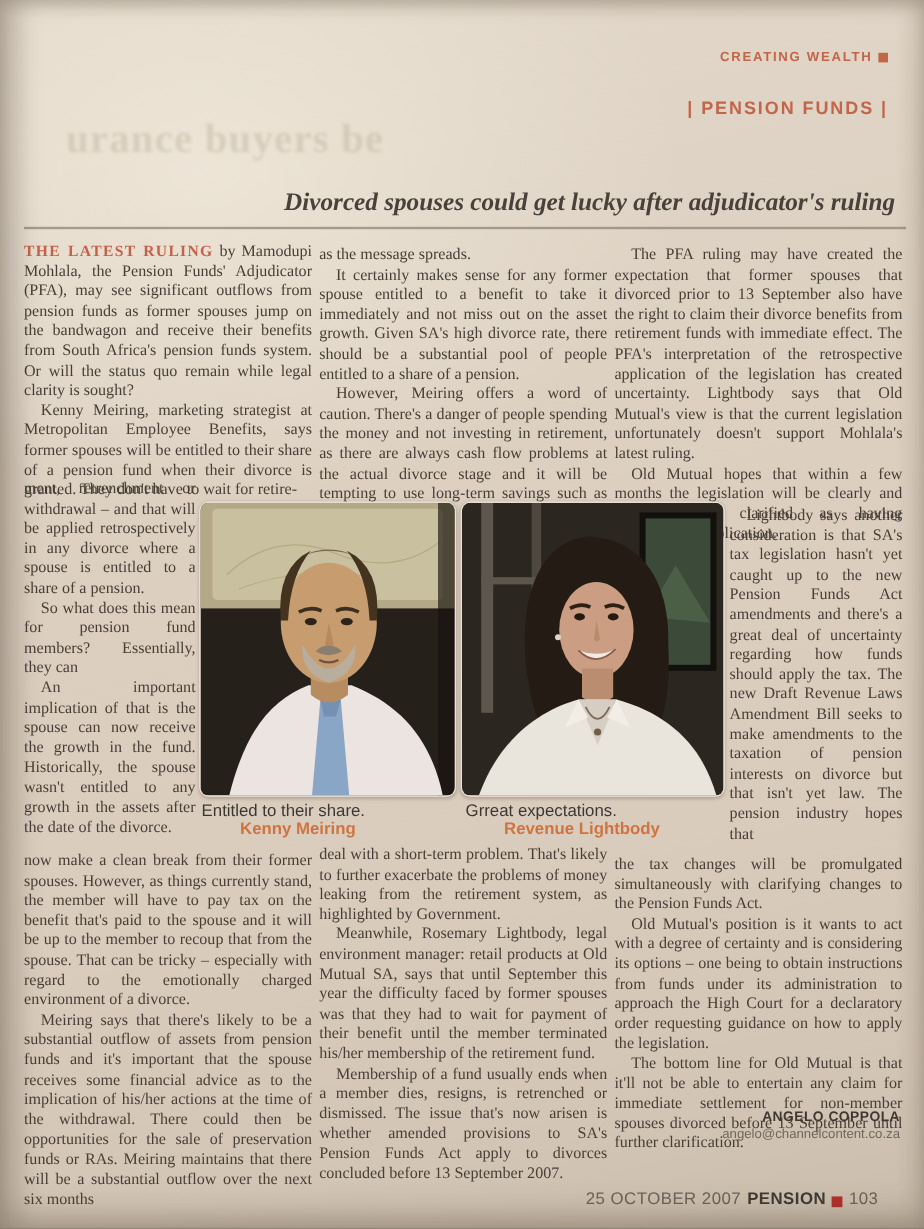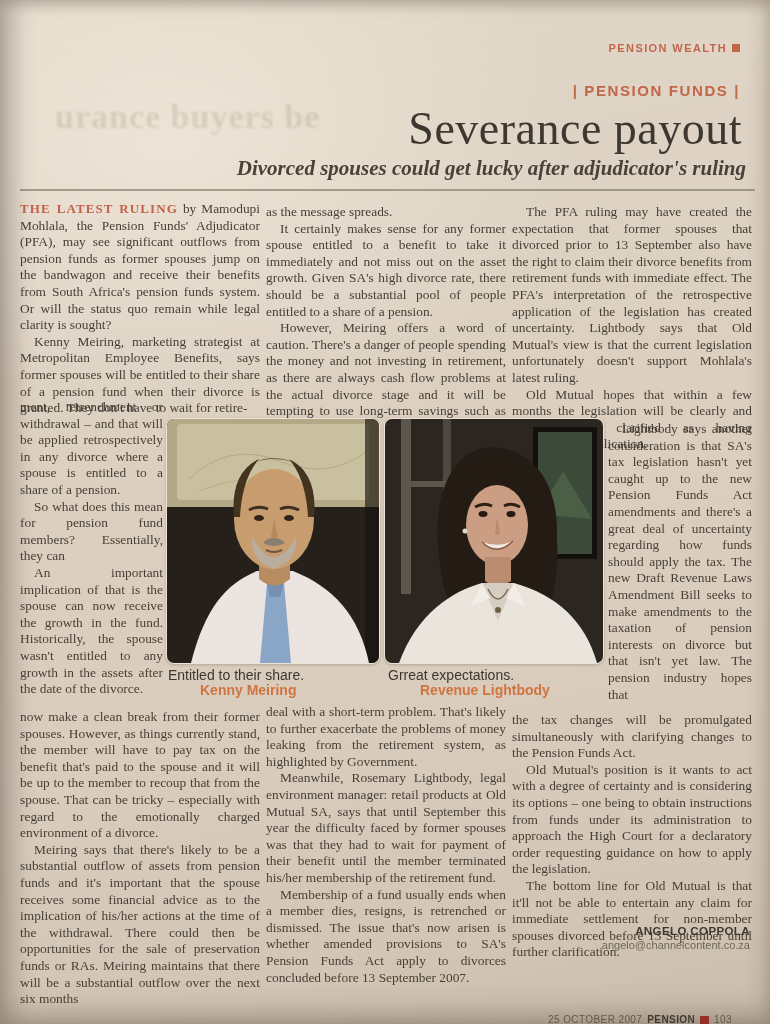--- a/index.html
+++ b/index.html
@@ -61,41 +61,40 @@
     font-family:"Liberation Sans",sans-serif;font-size:14px;line-height:15px;
   }
   .caption .cap{color:#3c3831;}
   .caption .nm{color:#d0743f;font-weight:bold;padding-left:32px;}
   .byline{
     right:20px;top:925px;text-align:right;font-family:"Liberation Sans",sans-serif;
   }
   .byline .author{font-size:11.5px;font-weight:bold;color:#3f3831;letter-spacing:.4px;}
   .byline .email{font-size:11px;color:#6f675c;margin-top:2px;}
   .footer{
-    right:38px;top:990px;font-family:"Liberation Sans",sans-serif;font-size:10px;
-    color:#6b6258;display:flex;align-items:flex-end;gap:5px;letter-spacing:.4px;margin-top:24px;
+    right:38px;top:990px;font-family:"Liberation Sans",sans-serif;font-size:14px;
+    color:#6b6258;display:flex;align-items:flex-end;gap:5px;letter-spacing:.4px;
   }
   .footer .mag{font-weight:bold;color:#3f3a33;}
   .footer .sq{width:9px;height:9px;background:#b1302a;display:inline-block;}
 </style>
 </head>
 <body>
 
 <div class="page">
 
   <div class="abs ghost">urance buyers be</div>
 
   <div class="abs header-tag">
-    <span>PENSION WEALTH</span>
+    <span>CREATING WEALTH</span>
     <span class="sq"></span>
   </div>
 
   <div class="abs section-label">| PENSION FUNDS |</div>
 
-  <div class="abs title">Severance payout</div>
 
   <div class="abs subtitle">Divorced spouses could get lucky after adjudicator's ruling</div>
 
   <div class="abs rule"></div>
 
   <div class="abs tblock" style="left:20px;top:201px;width:240px;">
     <p><span class="leadin">THE LATEST RULING</span><span> by Mamodupi Mohlala, the Pension Funds' Adjudicator (PFA), may see significant outflows from pension funds as former spouses jump on the bandwagon and receive their benefits from South Africa's pension funds system. Or will the status quo remain while legal clarity is sought?</span></p>
     <p class="ind">Kenny Meiring, marketing strategist at Metropolitan Employee Benefits, says former spouses will be entitled to their share of a pension fund when their divorce is granted. They don't have to wait for retire-</p>
   </div>
 

